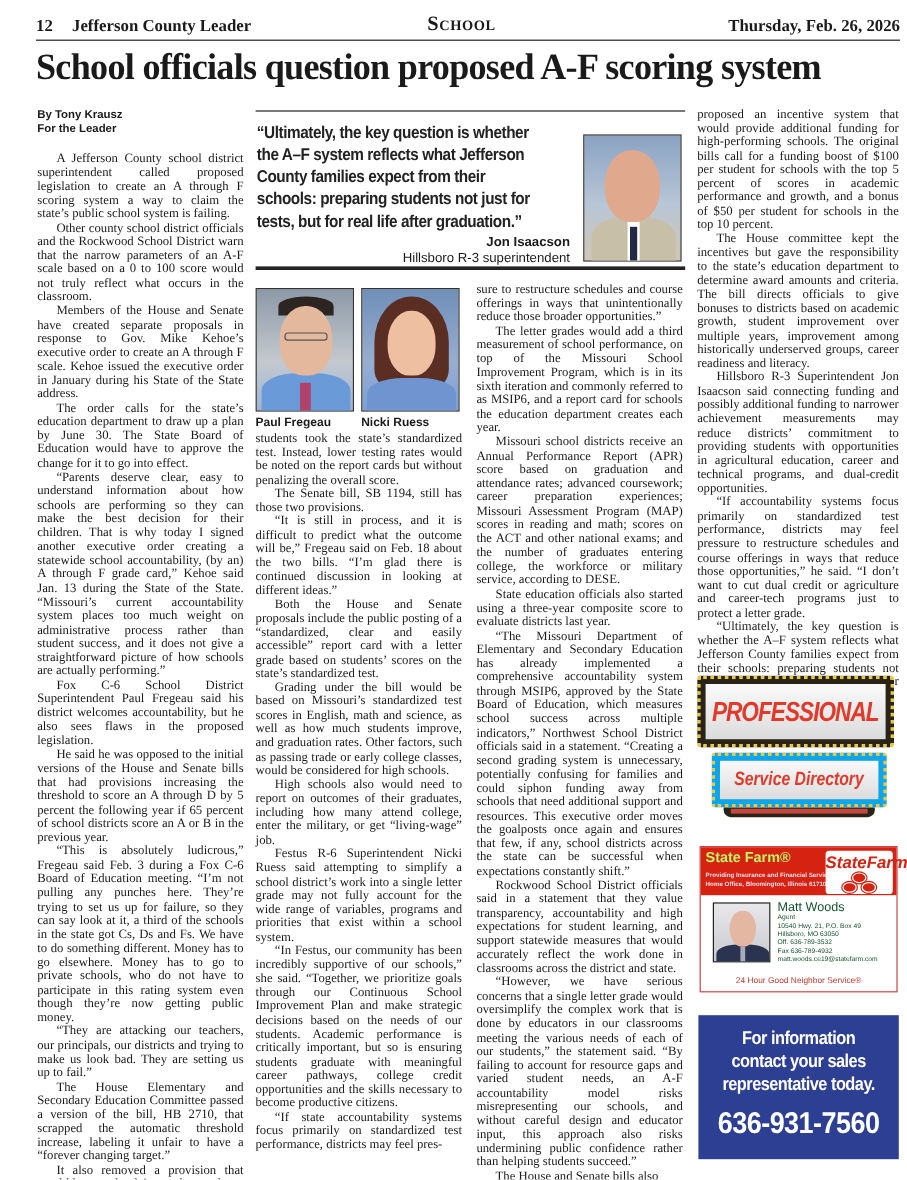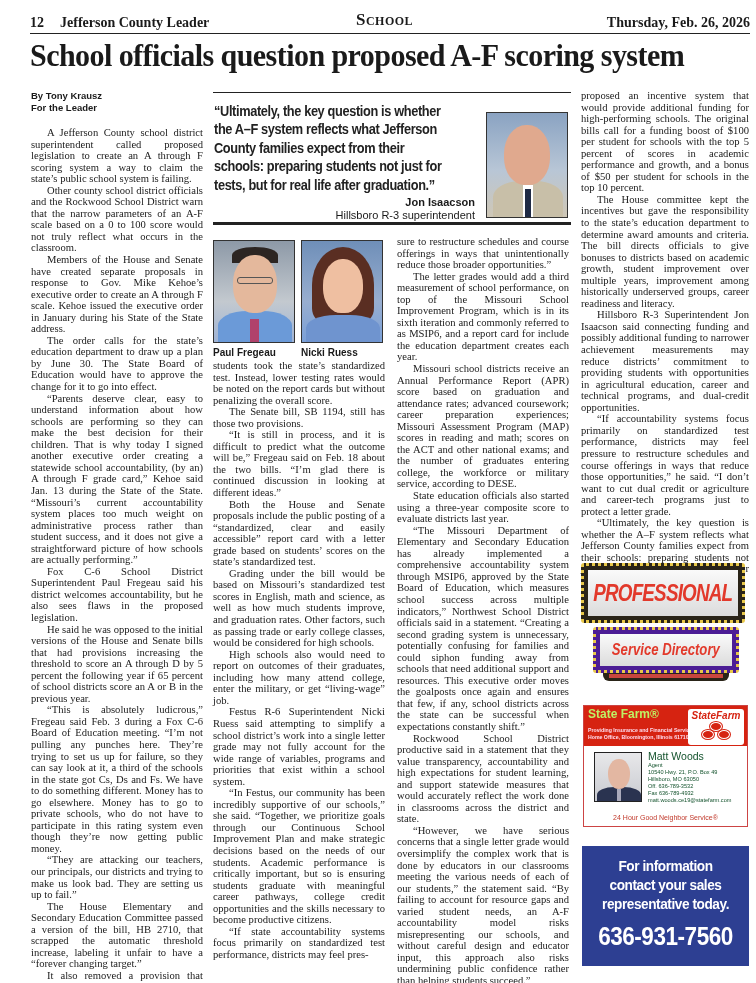--- a/index.html
+++ b/index.html
@@ -29,33 +29,33 @@
   .photo-fregeau { left: 213px; top: 240px; width: 82px; height: 103px; background: linear-gradient(180deg, #8d99a7 0%, #c3c9cf 60%, #9fb4d6 100%); }
   .photo-ruess { left: 301px; top: 240px; width: 82px; height: 103px; background: linear-gradient(180deg, #6f8fb8 0%, #98aed0 60%, #7aa0d8 100%); }
   .face { position: absolute; border-radius: 48% 48% 45% 45%; background: #e4b89c; }
   .body-shape { position: absolute; border-radius: 40% 40% 0 0; }
   .caption { position: absolute; font-family: "Liberation Sans", sans-serif; font-weight: bold; font-size: 10px; }
 
   .ad-marquee { position: absolute; left: 581px; top: 563px; width: 168px; height: 118px; }
   .marquee-top { position: absolute; left: 0; top: 0; width: 164px; height: 60px; background: #2a2418; border: 3px dotted #e8c84a; border-radius: 3px; }
   .marquee-top .inner { position: absolute; left: 4px; top: 4px; right: 4px; bottom: 4px; background: linear-gradient(#fafafa, #dcdcdc); display: flex; align-items: center; justify-content: center; }
   .marquee-top span { font-family: "Liberation Sans", sans-serif; font-weight: bold; font-style: italic; color: #e2392b; font-size: 23px; letter-spacing: -1px; transform: scaleX(0.82); }
-  .marquee-bot { position: absolute; left: 12px; top: 64px; width: 146px; height: 46px; background: #4c1d95; border: 3px dotted #e8c84a; border-radius: 3px; }
+  .marquee-bot { position: absolute; left: 12px; top: 64px; width: 146px; height: 46px; background: #0ea5e9; border: 3px dotted #e8c84a; border-radius: 3px; }
   .marquee-bot .inner { position: absolute; left: 4px; top: 4px; right: 4px; bottom: 4px; background: linear-gradient(#fafafa, #dcdcdc); display: flex; align-items: center; justify-content: center; }
   .marquee-bot span { font-family: "Liberation Sans", sans-serif; font-weight: bold; font-style: italic; color: #e2392b; font-size: 16px; transform: scaleX(0.82); white-space: nowrap; }
   .marquee-base { position: absolute; left: 22px; top: 110px; width: 126px; height: 8px; background: #2a2418; border-radius: 0 0 6px 6px; }
   .marquee-base::after { content: ""; position: absolute; left: 6px; top: 1px; right: 6px; height: 4px; background: #c9463e; }
 
   .ad-sf { position: absolute; left: 583px; top: 705px; width: 165px; height: 122px; border: 1px solid #c44; background: #fff; }
   .sf-band { height: 40px; background: #d62311; position: relative; }
   .sf-brand { position: absolute; left: 4px; top: 1px; color: #bef264; font-family: "Liberation Sans", sans-serif; font-weight: bold; font-size: 12px; }
   .sf-tag1, .sf-tag2 { position: absolute; left: 4px; color: #fde; font-family: "Liberation Sans", sans-serif; font-size: 5.2px; font-weight: bold; }
   .sf-tag1 { top: 21px; } .sf-tag2 { top: 28px; }
   .sf-logo { position: absolute; right: 3px; top: 3px; width: 56px; height: 36px; background: #fff; border-radius: 3px; text-align: center; }
-  .sf-logo .lt { color: #d62311; font-family: "Liberation Sans", sans-serif; font-style: italic; font-weight: bold; font-size: 10px; display: block; margin-top: 1px; }
+  .sf-logo .lt { color: #d62311; font-family: "Liberation Sans", sans-serif; font-style: italic; font-weight: bold; font-size: 14px; display: block; margin-top: 1px; }
   .rings { position: relative; width: 28px; height: 18px; margin: 1px auto 0; }
   .rings i { position: absolute; width: 12px; height: 9px; border-radius: 50%; background: #d62311; border: 1.5px solid #fff; outline: 1px solid #d62311; }
   .sf-photo { position: absolute; left: 10px; top: 46px; width: 48px; height: 50px; border: 1.5px solid #222; background: linear-gradient(#e8e8ea, #c8cad0); overflow: hidden; }
   .sf-info { position: absolute; left: 64px; top: 44px; font-family: "Liberation Sans", sans-serif; color: #14532d; }
   .sf-name { font-size: 10.5px; line-height: 12px; }
   .sf-line { font-size: 5.6px; line-height: 7.1px; }
   .sf-foot { position: absolute; left: 0; right: 0; top: 108px; text-align: center; font-family: "Liberation Sans", sans-serif; font-size: 7px; color: #c0392b; }
 
   .ad-blue { position: absolute; left: 582px; top: 846px; width: 167px; height: 120px; background: #2d3f92; color: #fff; text-align: center; font-family: "Liberation Sans", sans-serif; font-weight: bold; }
   .ad-blue .l { font-size: 15.5px; line-height: 19px; letter-spacing: -0.5px; transform: scaleX(0.88); }
@@ -128,25 +128,25 @@
     <p>“It is still in process, and it is difficult to predict what the outcome will be,” Fregeau said on Feb. 18 about the two bills. “I’m glad there is continued discussion in looking at different ideas.”</p>
     <p>Both the House and Senate proposals include the public posting of a “standardized, clear and easily accessible” report card with a letter grade based on students’ scores on the state’s standardized test.</p>
     <p>Grading under the bill would be based on Missouri’s standardized test scores in English, math and science, as well as how much students improve, and graduation rates. Other factors, such as passing trade or early college classes, would be considered for high schools.</p>
     <p>High schools also would need to report on outcomes of their graduates, including how many attend college, enter the military, or get “living-wage” job.</p>
     <p>Festus R-6 Superintendent Nicki Ruess said attempting to simplify a school district’s work into a single letter grade may not fully account for the wide range of variables, programs and priorities that exist within a school system.</p>
     <p>“In Festus, our community has been incredibly supportive of our schools,” she said. “Together, we prioritize goals through our Continuous School Improvement Plan and make strategic decisions based on the needs of our students. Academic performance is critically important, but so is ensuring students graduate with meaningful career pathways, college credit opportunities and the skills necessary to become productive citizens.</p>
     <p>“If state accountability systems focus primarily on standardized test performance, districts may feel pres-</p>
   </div>
 <div class="col" id="c2" style="left:397px; top:236px; width:172px;">
     <p class="noind">sure to restructure schedules and course offerings in ways that unintentionally reduce those broader opportunities.”</p>
-    <p>The letter grades would add a third measurement of school performance, on top of the Missouri School Improvement Program, which is in its sixth iteration and commonly referred to as MSIP6, and a report card for include the education department creates each year.</p>
+    <p>The letter grades would add a third measurement of school performance, on top of the Missouri School Improvement Program, which is in its sixth iteration and commonly referred to as MSIP6, and a report card for schools the education department creates each year.</p>
     <p>Missouri school districts receive an Annual Performance Report (APR) score based on graduation and attendance rates; advanced coursework; career preparation experiences; Missouri Assessment Program (MAP) scores in reading and math; scores on the ACT and other national exams; and the number of graduates entering college, the workforce or military service, according to DESE.</p>
     <p>State education officials also started using a three-year composite score to evaluate districts last year.</p>
     <p>“The Missouri Department of Elementary and Secondary Education has already implemented a comprehensive accountability system through MSIP6, approved by the State Board of Education, which measures school success across multiple indicators,” Northwest School District officials said in a statement. “Creating a second grading system is unnecessary, potentially confusing for families and could siphon funding away from schools that need additional support and resources. This executive order moves the goalposts once again and ensures that few, if any, school districts across the state can be successful when expectations constantly shift.”</p>
-    <p>Rockwood School District productive said in a statement that they value transparency, accountability and high expectations for student learning, and support statewide measures that would accurately reflect the work done in classrooms across the district and state.</p>
+    <p>Rockwood School District officials said in a statement that they value transparency, accountability and high expectations for student learning, and support statewide measures that would accurately reflect the work done in classrooms across the district and state.</p>
     <p>“However, we have serious concerns that a single letter grade would oversimplify the complex work that is done by educators in our classrooms meeting the various needs of each of our students,” the statement said. “By failing to account for resource gaps and varied student needs, an A-F accountability model risks misrepresenting our schools, and without careful design and educator input, this approach also risks undermining public confidence rather than helping students succeed.”</p>
     <p>The House and Senate bills also</p>
   </div>
 <div class="col" id="c3" style="left:581px; top:90px; width:168px;">
     <p class="noind">proposed an incentive system that would provide additional funding for high-performing schools. The original bills call for a funding boost of $100 per student for schools with the top 5 percent of scores in academic performance and growth, and a bonus of $50 per student for schools in the top 10 percent.</p>
     <p>The House committee kept the incentives but gave the responsibility to the state’s education department to determine award amounts and criteria. The bill directs officials to give bonuses to districts based on academic growth, student improvement over multiple years, improvement among historically underserved groups, career readiness and literacy.</p>
     <p>Hillsboro R-3 Superintendent Jon Isaacson said connecting funding and possibly additional funding to narrower achievement measurements may reduce districts’ commitment to providing students with opportunities in agricultural education, career and technical programs, and dual-credit opportunities.</p>
     <p>“If accountability systems focus primarily on standardized test performance, districts may feel pressure to restructure schedules and course offerings in ways that reduce those opportunities,” he said. “I don’t want to cut dual credit or agriculture and career-tech programs just to protect a letter grade.</p>
     <p>“Ultimately, the key question is whether the A–F system reflects what Jefferson County families expect from their schools: preparing students not just for tests, but for real life after graduation,” he said.</p>
   </div>

